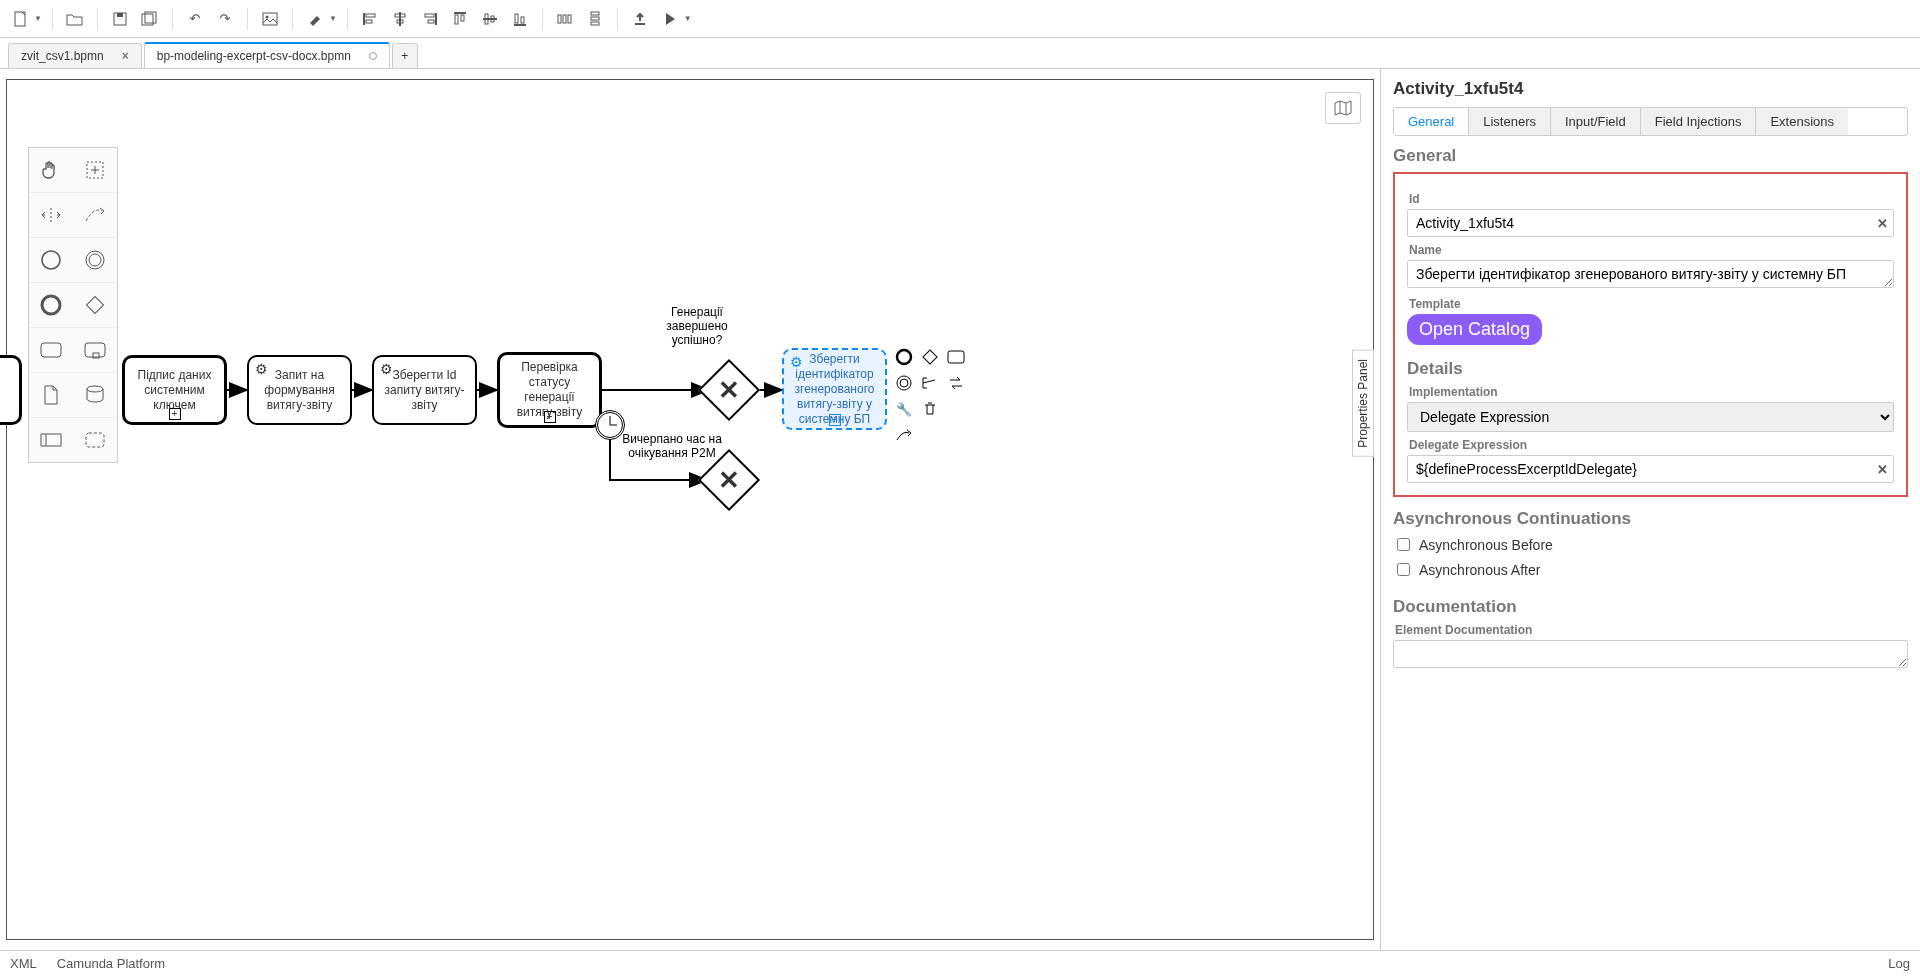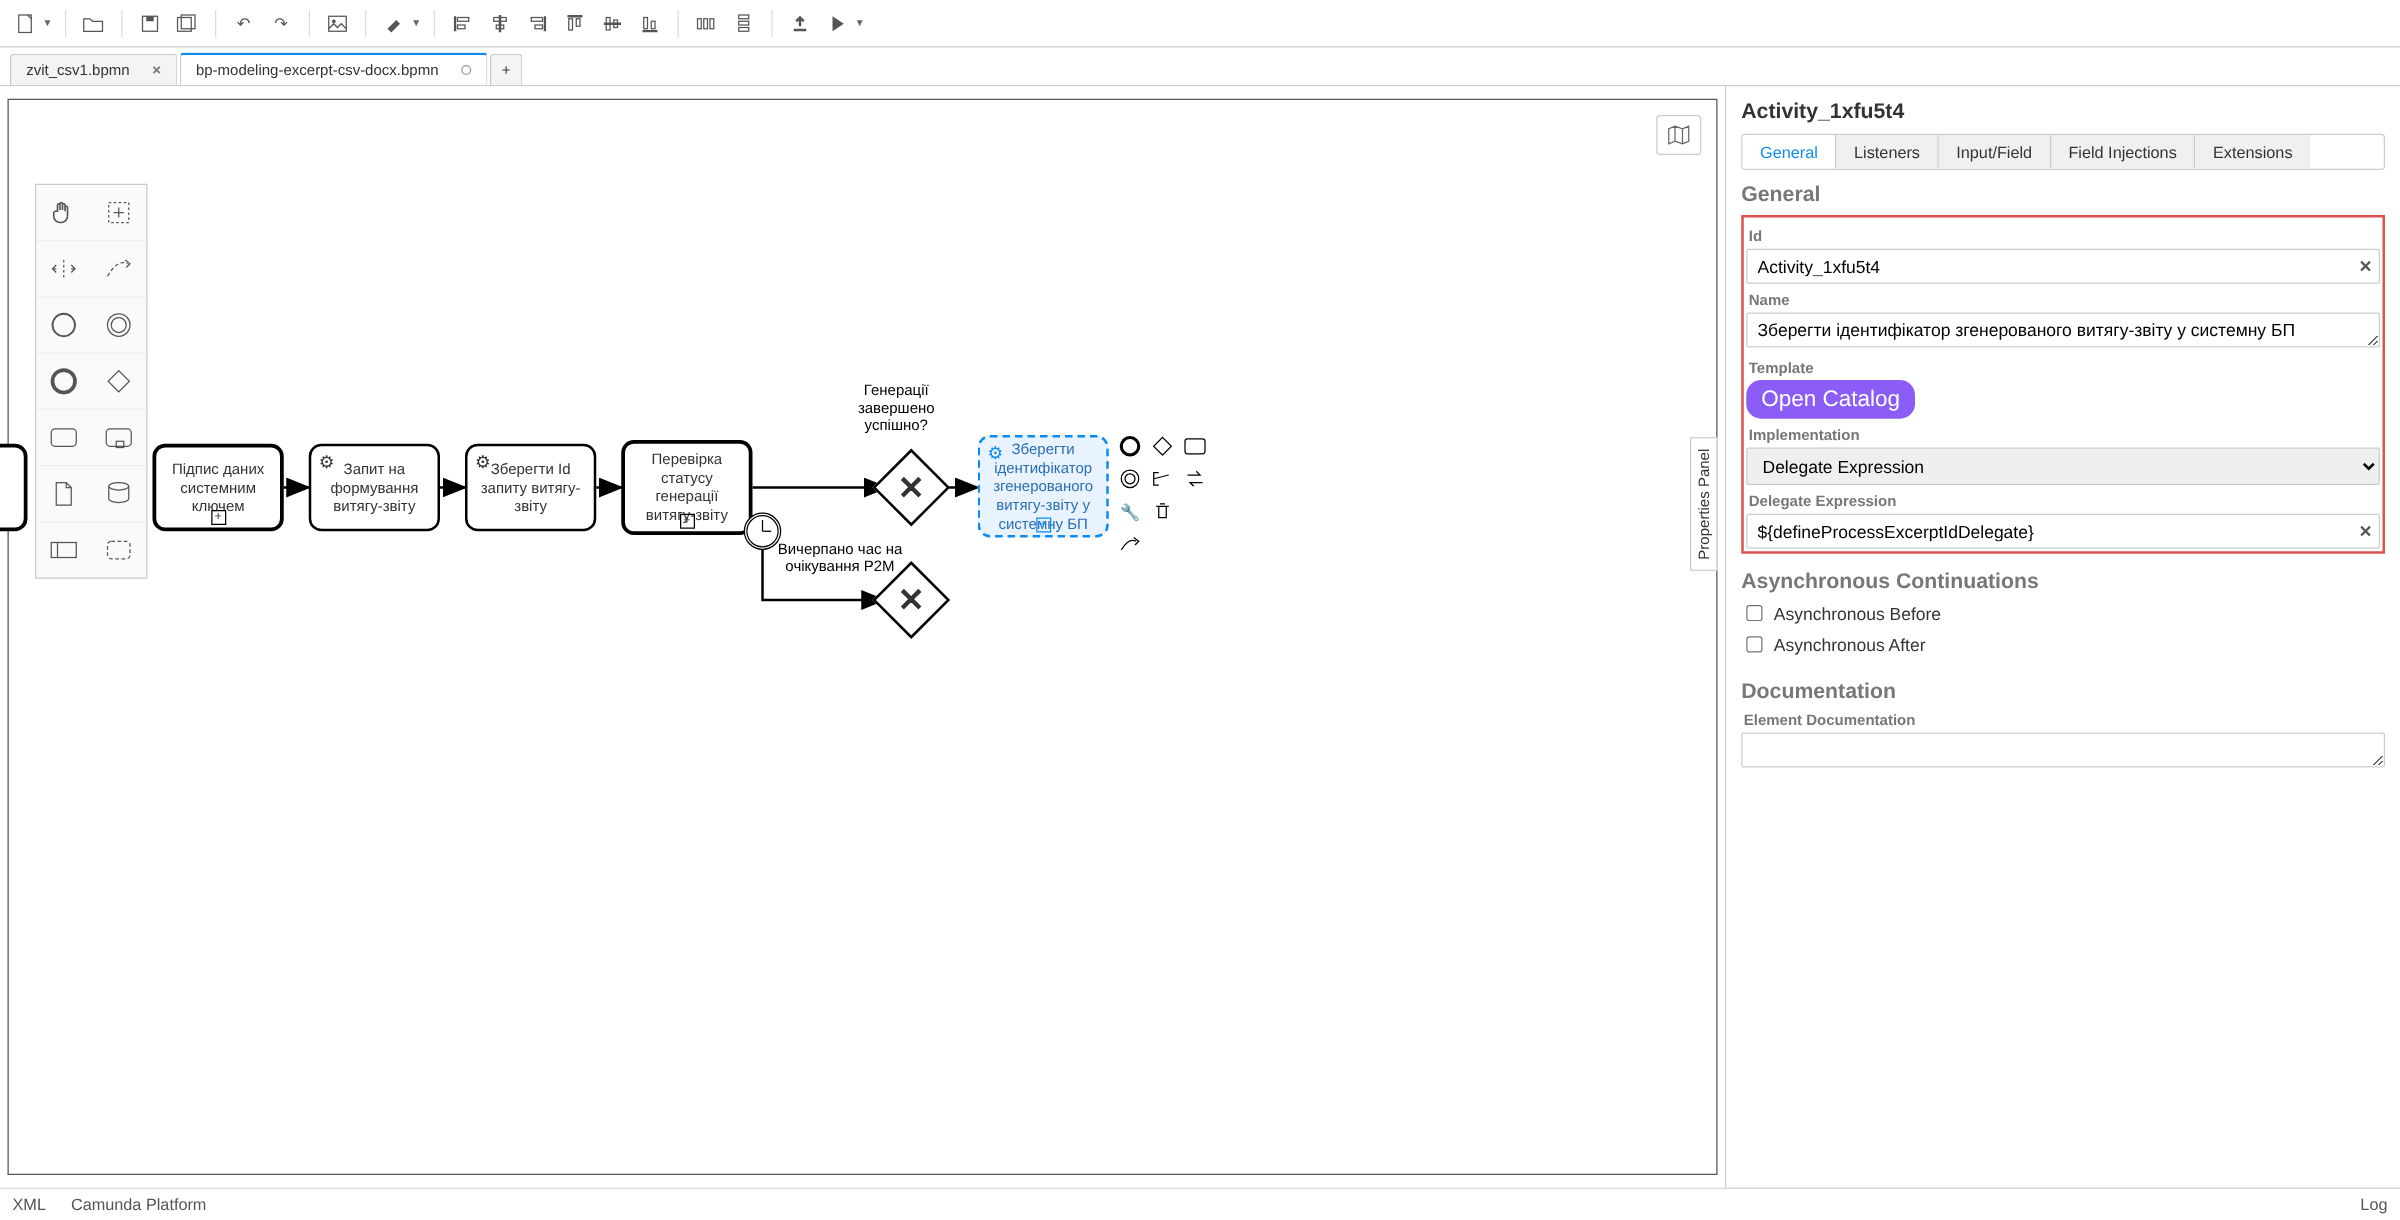--- a/index.html
+++ b/index.html
@@ -139,21 +139,21 @@
   .ptab + .ptab { border-left:1px solid #ccc; }
   .ptab.active { background:#fff; color:#0d8af0; }
   .section-title {
     font-size:17px;
     color:#777;
     font-weight:bold;
     margin:10px 0 6px 0;
   }
   .highlight-box {
     border:2px solid #d9534f;
-    padding:2px;
+    padding:12px;
     margin-bottom:12px;
   }
   .fld-label {
     font-size:12px;
     color:#777;
     font-weight:bold;
     margin:6px 0 3px 2px;
   }
   .fld {
     position:relative;
@@ -549,21 +549,21 @@
         <div class="timer" style="left:588px; top:330px;"></div>
 
         <div class="gateway" style="left:700px; top:288px;">
             <div class="x">✕</div>
           </div>
 
         <div class="gateway" style="left:700px; top:378px;">
             <div class="x">✕</div>
           </div>
 
-        <div class="annot" style="left:660px; top:225px; width:100px;">Генерації завершено успішно?</div>
+        <div class="annot" style="left:640px; top:225px; width:100px;">Генерації завершено успішно?</div>
         <div class="annot" style="left:615px; top:352px; width:100px;">Вичерпано час на очікування P2M</div>
 
         <div class="task selected node" style="left:775px; top:268px; width:105px; height:82px;">
           <span class="gear" style="color:#0d8af0;">⚙</span>
           <span style="color:#2a6fb5;">Зберегти ідентифікатор згенерованого витягу-звіту у системну БП</span>
           <div class="plus" style="border-color:#0d8af0;color:#0d8af0;">+</div>
         </div>
 
         <div class="ctx" style="left:886px; top:266px;">
           <div class="ci">
@@ -635,20 +635,21 @@
         </div>
 
         <div class="fld-label">Name</div>
         <div class="fld">
           <textarea rows="1" style="resize: vertical;">Зберегти ідентифікатор згенерованого витягу-звіту у системну БП</textarea>
         </div>
 
         <div class="fld-label">Template</div>
         <button class="btn-primary">Open Catalog</button>
 
+        <div class="section-title" style="margin-top:14px;">Details</div>
 
         <div class="fld-label">Implementation</div>
         <div class="fld">
           <select>
             <option>Delegate Expression</option>
           </select>
         </div>
 
         <div class="fld-label">Delegate Expression</div>
         <div class="fld">

